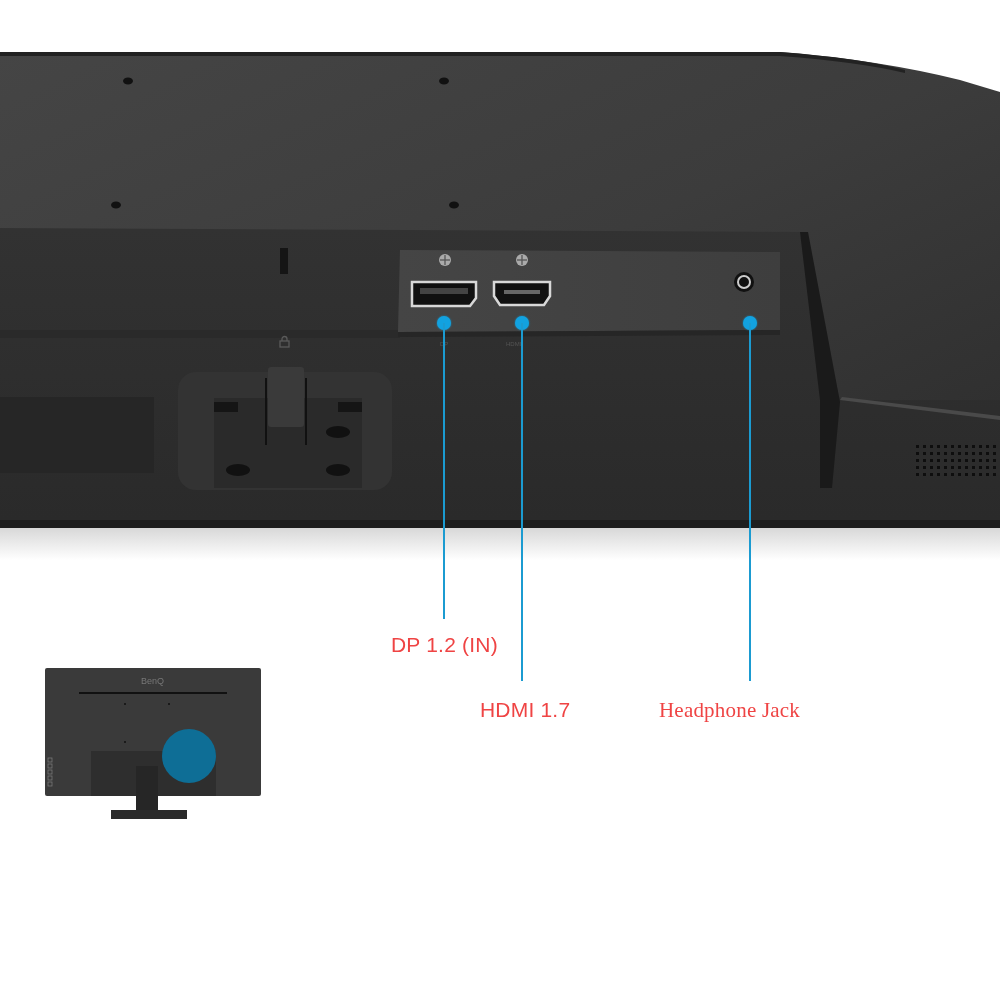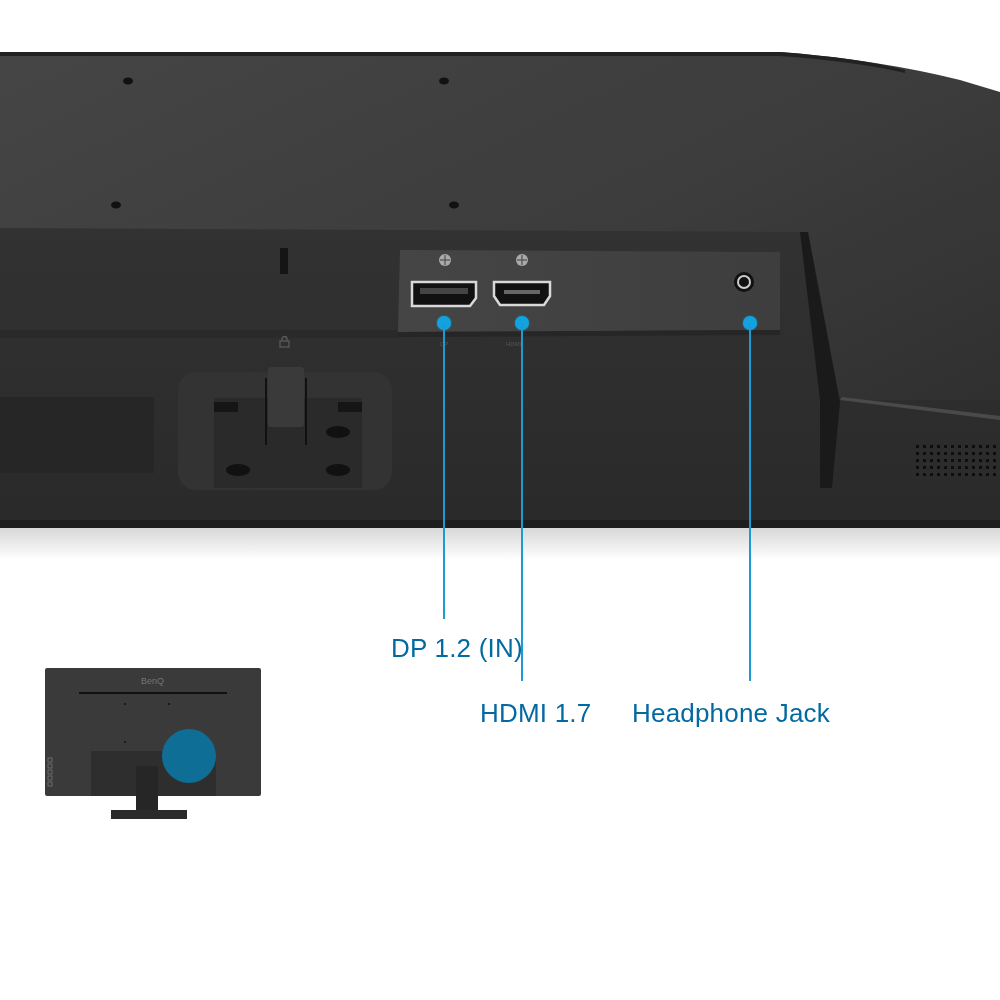--- a/index.html
+++ b/index.html
@@ -7,21 +7,21 @@
          font-family:"Liberation Sans", "DejaVu Sans", sans-serif; }
 
   
   .monitor { position:absolute; left:0; top:0; width:1000px; height:560px; }
   .monitor svg { position:absolute; left:0; top:0; }
 
   
   .callout-line { position:absolute; width:2px; background:#1b9bd1; }
   .callout-dot { position:absolute; width:14px; height:14px; border-radius:50%; background:#12a2e0;
                  box-shadow:0 0 2px rgba(18,162,224,0.8); }
-  .callout-label { position:absolute; font-size:26px; color:#0369a1; white-space:nowrap; letter-spacing:0.2px; }
+  .callout-label { position:absolute; font-size:21px; color:#ef4444; white-space:nowrap; letter-spacing:0.2px; }
 
   
   .thumb { position:absolute; left:45px; top:668px; width:200px; height:176px; }
 </style>
 </head>
 <body>
 
 <div class="monitor">
   <svg width="1000" height="560" viewBox="0 0 1000 560">
     <defs>
@@ -133,21 +133,21 @@
 <div class="callout-dot" style="left:437px; top:316px;"></div>
 <div class="callout-line" style="left:443px; top:323px; height:296px;"></div>
 <div class="callout-label" style="left:391px; top:633px;">DP 1.2 (IN)</div>
 
 <div class="callout-dot" style="left:515px; top:316px;"></div>
 <div class="callout-line" style="left:521px; top:323px; height:358px;"></div>
 <div class="callout-label" style="left:480px; top:698px;">HDMI 1.7</div>
 
 <div class="callout-dot" style="left:743px; top:316px;"></div>
 <div class="callout-line" style="left:749px; top:323px; height:358px;"></div>
-<div class="callout-label" style="left:632px; top:698px;">Headphone Jack</div>
+<div class="callout-label" style="left:659px; top:698px;font-family:Liberation Serif, serif;">Headphone Jack</div>
 
 <div class="thumb">
   <svg width="216" height="176" viewBox="0 0 216 176">
     <rect x="0" y="0" width="216" height="128" rx="2" fill="#3a3a3a"></rect>
     <text x="96" y="16" font-size="9" fill="#777" font-family="Liberation Sans, sans-serif">BenQ</text>
     <rect x="34" y="24" width="148" height="2" fill="#111"></rect>
     <circle cx="80" cy="36" r="1" fill="#111"></circle>
     <circle cx="124" cy="36" r="1" fill="#111"></circle>
     <circle cx="80" cy="74" r="1" fill="#111"></circle>
     <rect x="46" y="83" width="125" height="45" fill="#2e2e2e"></rect>

